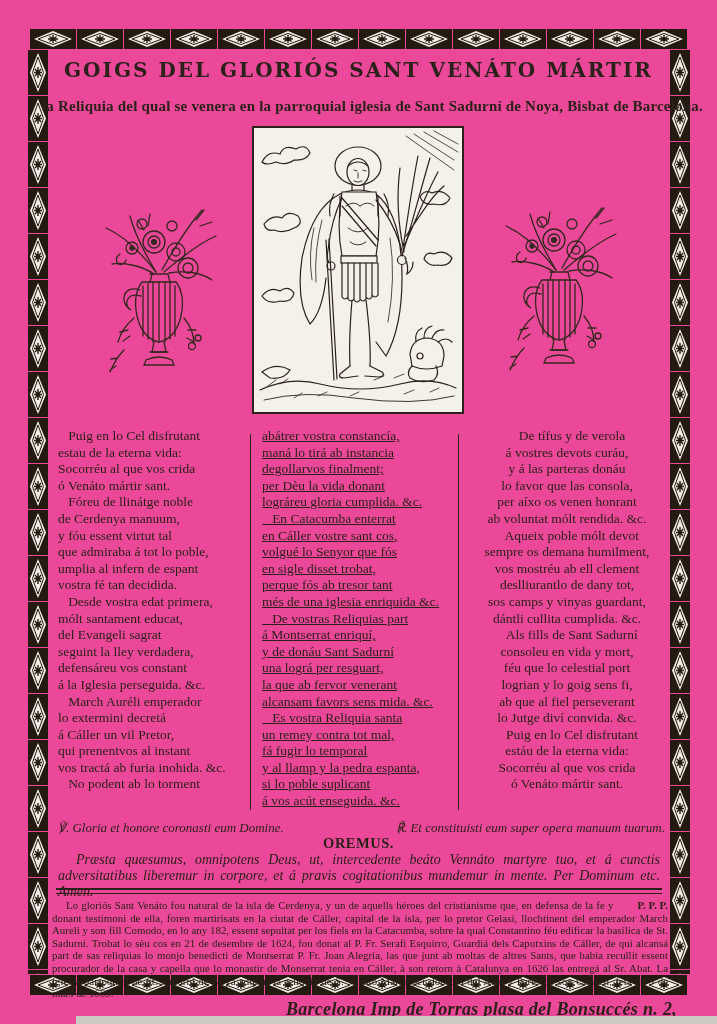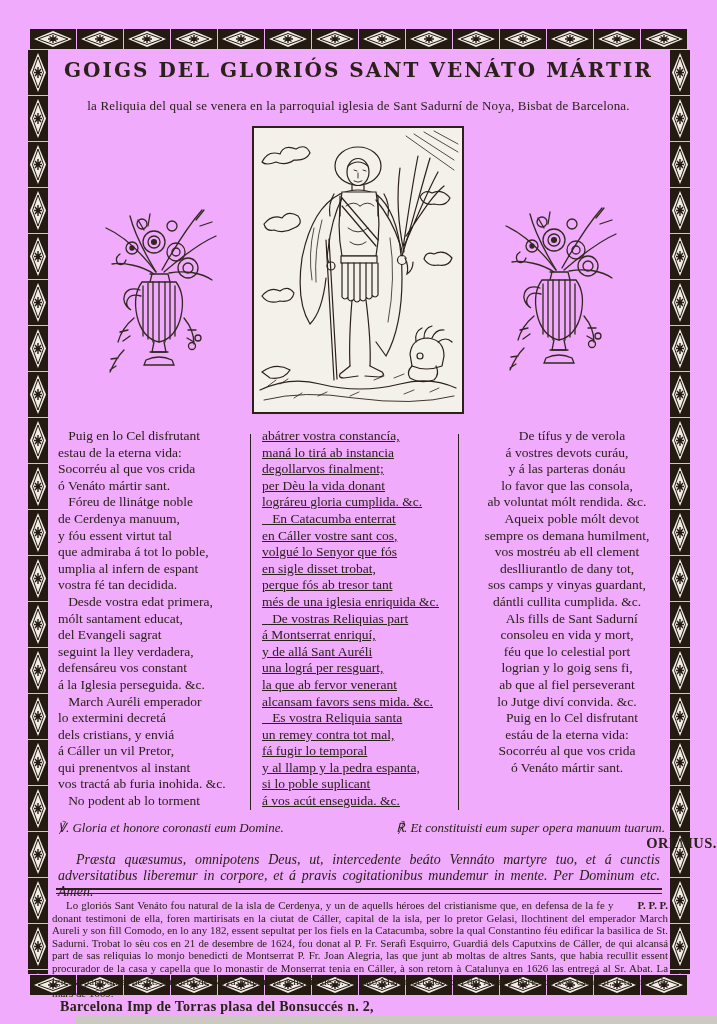--- a/index.html
+++ b/index.html
@@ -1,35 +1,35 @@
 <!DOCTYPE html>
 <html><head>
 <meta charset="utf-8">
 <style>
   html,body{margin:0;padding:0;background:#8a8782;}
   .page{
     position:relative;width:717px;height:1024px;margin:0 auto;
-    background:#f0abfc;overflow:hidden;
+    background:#ec4899;overflow:hidden;
     font-family:"Liberation Serif",serif;color:#2b211a;
   }
   
   .b-top,.b-bottom{position:absolute;left:30px;width:658px;height:20px;display:flex;gap:1px;overflow:hidden;}
   .b-top{top:29px;} .b-bottom{top:975px;}
   .b-left,.b-right{position:absolute;top:50px;width:20px;height:924px;display:flex;flex-direction:column;gap:1px;overflow:hidden;}
   .b-left{left:28px;} .b-right{left:670px;}
   .tile{flex:0 0 auto;display:block;}
   
   .title{
     position:absolute;top:58px;left:40px;right:40px;text-align:center;
     font-family:"DejaVu Serif",serif;font-size:20px;letter-spacing:2px;
     font-weight:600;white-space:nowrap;
   }
   .subtitle{
     position:absolute;top:98px;left:42px;right:42px;text-align:center;
-    font-weight:normal;font-size:13px;letter-spacing:.2px;white-space:nowrap;
+    font-weight:bold;font-size:15px;letter-spacing:.2px;white-space:nowrap;
   }
   
   .woodcut{
     position:absolute;left:252px;top:126px;width:208px;height:284px;
     border:2px solid #2b211a;background:#f4f1ea;
   }
   .vase{position:absolute;width:150px;height:205px;}
   .vase.left{left:84px;top:190px;}
   .vase.right{left:484px;top:188px;}
   
@@ -40,40 +40,40 @@
   .verse-line{white-space:pre;}
   .vrule{position:absolute;top:434px;width:1px;height:376px;background:#2b211a;}
   .vrule1{left:250px;} .vrule2{left:458px;}
   
   .versicle-row{
     position:absolute;top:818px;left:58px;right:52px;
     display:flex;justify-content:space-between;
     font-style:italic;font-size:13px;
   }
   .oremus{
-    position:absolute;top:835px;left:0;right:0;text-align:right;
+    position:absolute;top:835px;left:0;right:0;text-align:center;
     font-weight:bold;font-size:14.5px;letter-spacing:.5px;
   }
   .prayer{
     position:absolute;top:852px;left:58px;width:602px;
     font-style:italic;font-size:14px;line-height:16px;
     text-align:justify;text-indent:18px;
   }
   .double-rule{
     position:absolute;top:888px;left:56px;width:606px;height:3px;
     border-top:2px solid #2b211a;border-bottom:1px solid #2b211a;
   }
   .history{
     position:absolute;top:899px;left:52px;width:616px;
     font-size:10.9px;line-height:12.6px;text-align:justify;text-indent:14px;
   }
   .history .sig{float:right;font-weight:bold;padding-left:10px;}
   .imprint{
-    position:absolute;top:999px;left:60px;right:40px;text-align:left;
-    font-weight:bold;font-size:14px;letter-spacing:.3px;
+    position:absolute;top:999px;left:60px;right:40px;text-align:right;
+    font-weight:bold;font-size:18px;letter-spacing:.3px;font-style:italic;
   }
   .scan-strip{position:absolute;left:76px;right:0;top:1016px;height:8px;background:#ccc9c3;}
 </style>
 </head>
 <body>
 
 <div class="page">
 
   <div class="b-top">
       <svg class="tile" width="46" height="20" viewBox="0 0 46 20">
@@ -877,58 +877,58 @@
       <div class="verse-line">umplia al infern de espant</div>
       <div class="verse-line">vostra fé tan decidida.</div>
       <div class="verse-line">   Desde vostra edat primera,</div>
       <div class="verse-line">mólt santament educat,</div>
       <div class="verse-line">del Evangeli sagrat</div>
       <div class="verse-line">seguint la lley verdadera,</div>
       <div class="verse-line">defensáreu vos constant</div>
       <div class="verse-line">á la Iglesia perseguida. &amp;c.</div>
       <div class="verse-line">   March Auréli emperador</div>
       <div class="verse-line">lo extermini decretá</div>
-      <div class="verse-line">dels cristians, y enviá</div>
       <div class="verse-line">á Cáller un vil Pretor,</div>
       <div class="verse-line">qui prenentvos al instant</div>
       <div class="verse-line">vos tractá ab furia inohida. &amp;c.</div>
       <div class="verse-line">   No podent ab lo torment</div>
     </div>
   <div class="vrule vrule1"></div>
   <div class="col col2">
       <div class="verse-line">abátrer vostra constancía,</div>
       <div class="verse-line">maná lo tirá ab instancia</div>
       <div class="verse-line">degollarvos finalment;</div>
       <div class="verse-line">per Dèu la vida donant</div>
       <div class="verse-line">lográreu gloria cumplida. &amp;c.</div>
       <div class="verse-line">   En Catacumba enterrat</div>
       <div class="verse-line">en Cáller vostre sant cos,</div>
       <div class="verse-line">volgué lo Senyor que fós</div>
       <div class="verse-line">en sigle disset trobat,</div>
       <div class="verse-line">perque fós ab tresor tant</div>
       <div class="verse-line">més de una iglesia enriquida &amp;c.</div>
       <div class="verse-line">   De vostras Reliquias part</div>
       <div class="verse-line">á Montserrat enriquí,</div>
-      <div class="verse-line">y de allá Sant Auréli</div>
+      <div class="verse-line">y de donáu Sant Sadurní</div>
       <div class="verse-line">una lográ per resguart,</div>
       <div class="verse-line">la que ab fervor venerant</div>
       <div class="verse-line">alcansam favors sens mida. &amp;c.</div>
       <div class="verse-line">   Es vostra Reliquia santa</div>
       <div class="verse-line">un remey contra tot mal,</div>
       <div class="verse-line">fá fugir lo temporal</div>
       <div class="verse-line">y al llamp y la pedra espanta,</div>
       <div class="verse-line">si lo poble suplicant</div>
       <div class="verse-line">á vos acút enseguida. &amp;c.</div>
     </div>
   <div class="vrule vrule2"></div>
   <div class="col col3">
       <div class="verse-line">   De tífus y de verola</div>
       <div class="verse-line">á vostres devots curáu,</div>
       <div class="verse-line">y á las parteras donáu</div>
       <div class="verse-line">lo favor que las consola,</div>
+      <div class="verse-line">per aíxo os venen honrant</div>
       <div class="verse-line">ab voluntat mólt rendida. &amp;c.</div>
       <div class="verse-line">   Aqueix poble mólt devot</div>
       <div class="verse-line">sempre os demana humilment,</div>
       <div class="verse-line">vos mostréu ab ell clement</div>
       <div class="verse-line">deslliurantlo de dany tot,</div>
       <div class="verse-line">sos camps y vinyas guardant,</div>
       <div class="verse-line">dántli cullita cumplida. &amp;c.</div>
       <div class="verse-line">   Als fills de Sant Sadurní</div>
       <div class="verse-line">consoleu en vida y mort,</div>
       <div class="verse-line">féu que lo celestial port</div>

